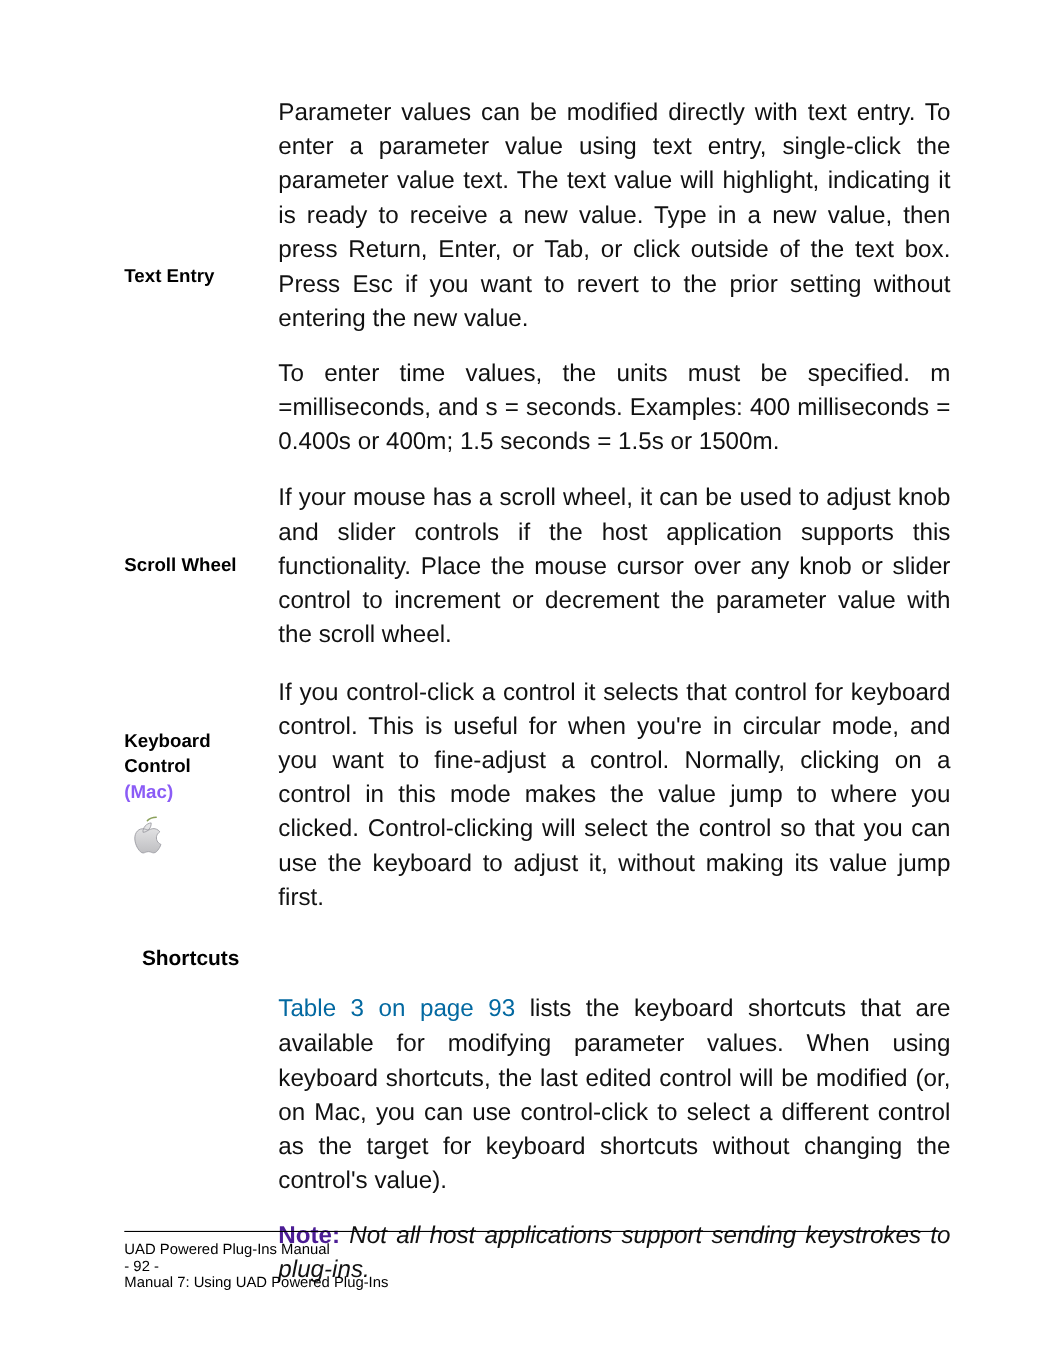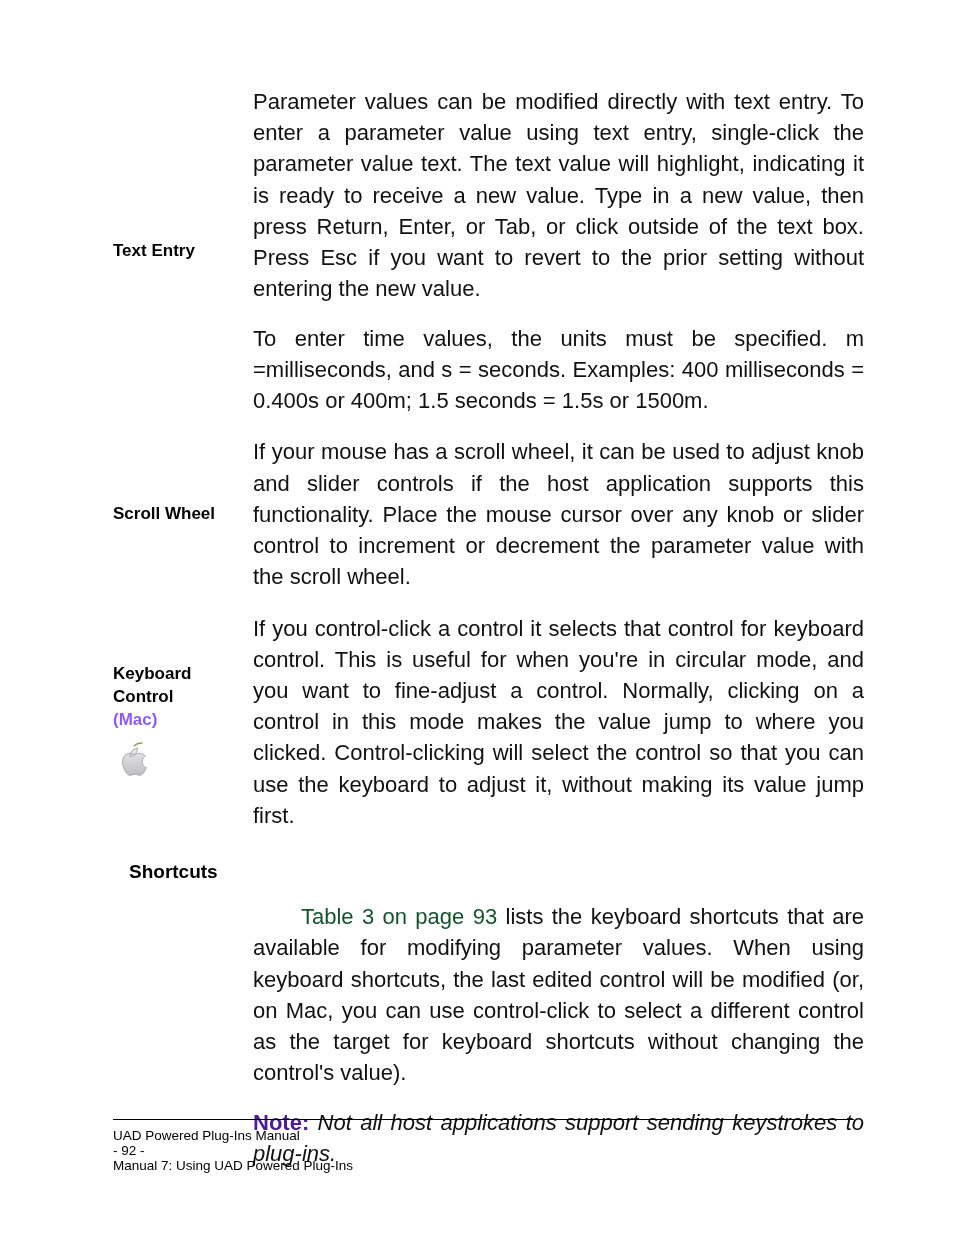--- a/index.html
+++ b/index.html
@@ -42,21 +42,21 @@
   .body-col p { margin: 0 0 18px 0; }
   .body-col p:last-child { margin-bottom: 0; }
   .section-head {
     font-family: "Futura", "Arial Narrow", Arial, sans-serif;
     font-stretch: condensed;
     font-weight: 700;
     font-size: 19px;
     margin: 30px 0 18px 16px;
   }
   .mac-accent { color: #8b5cf6; }
-  .link { color: #14532d; margin-left: 48px; }
+  .link { color: #0369a1; }
   .note-label {
     color: #4c1d95;
     font-weight: 700;
   }
   .note-body { font-style: italic; }
   .apple-icon {
     margin-top: 8px;
   }
   .apple-icon svg { display: block; }
   .footer {

